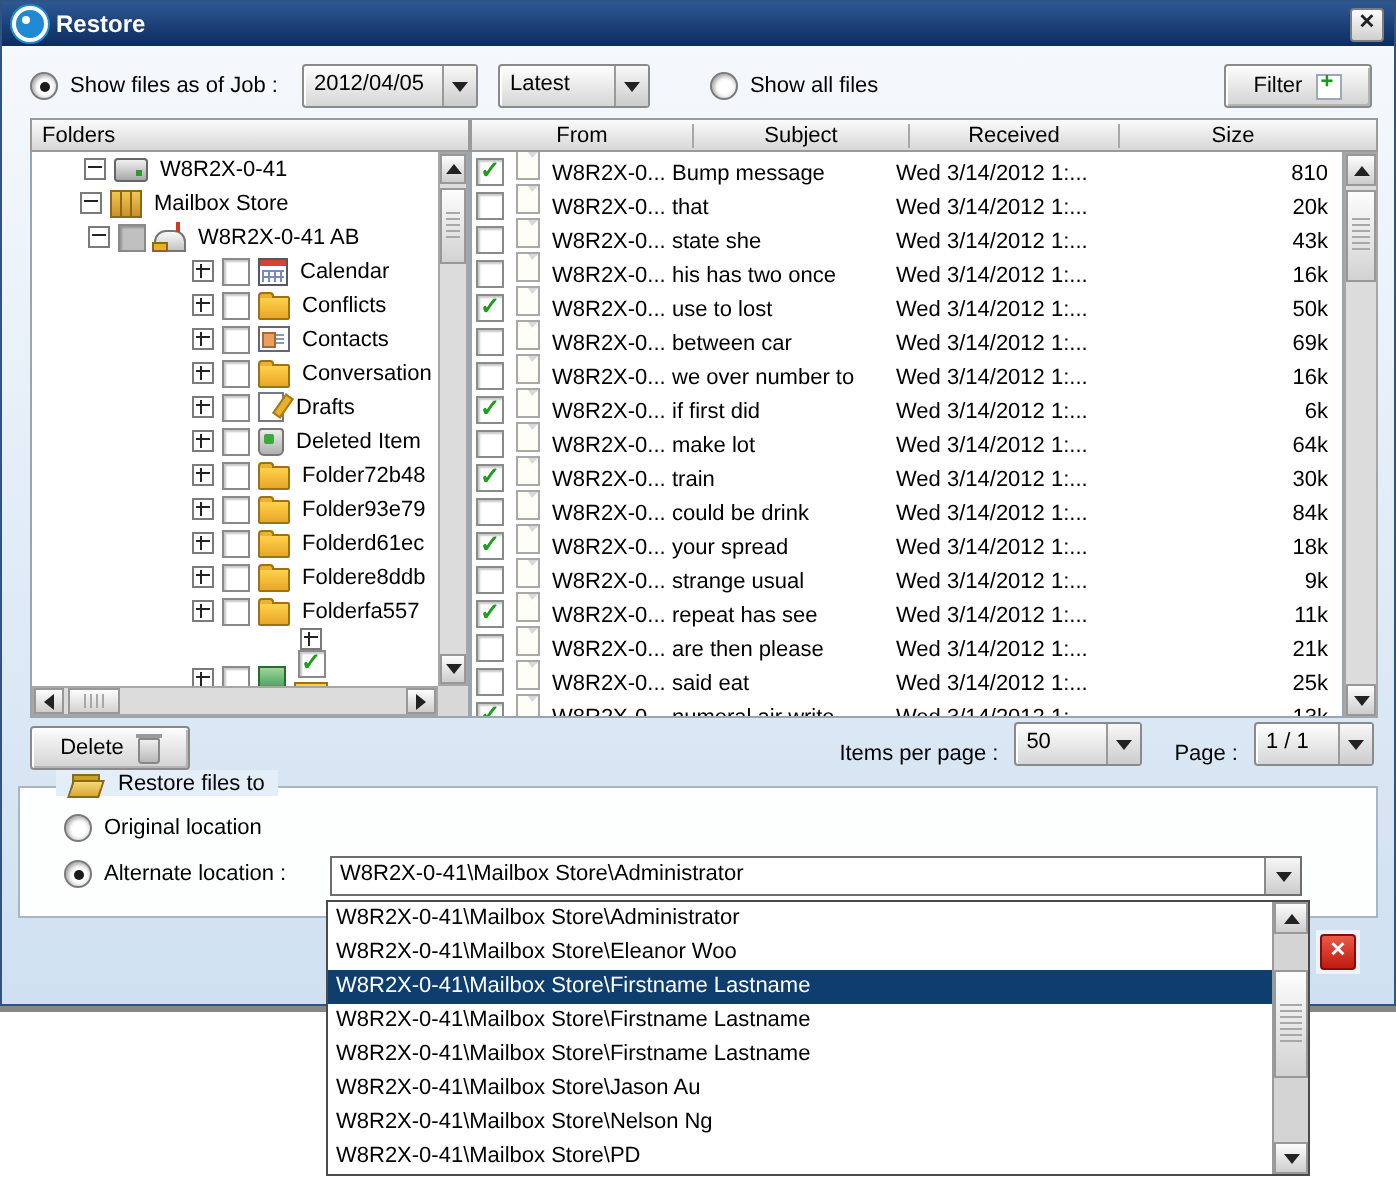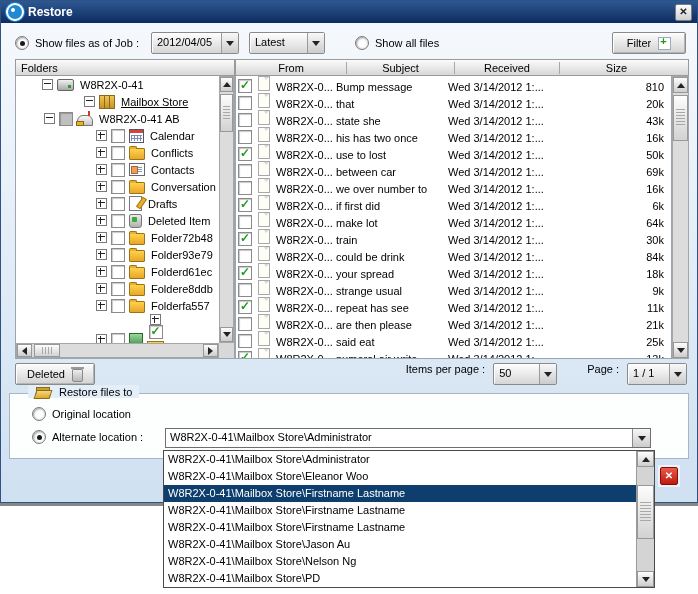--- a/index.html
+++ b/index.html
@@ -112,23 +112,23 @@
   .ic-doc{width:10px;height:13px;background:#fffef6;border:1px solid #a8a8a8;position:relative;display:inline-block;}
   .ic-doc::before{content:"";position:absolute;top:0;right:0;width:0;height:0;border:2px solid transparent;border-top:3px solid #d8d8d8;border-right:3px solid #fff;}
   .m-from{width:60px;overflow:hidden;flex:0 0 auto;}
   .m-subject{width:112px;overflow:hidden;flex:0 0 auto;}
   .m-received{width:105px;overflow:hidden;flex:0 0 auto;}
   .m-size{flex:1;text-align:right;padding-right:7px;overflow:hidden;}
   
   .delete-btn{position:absolute;left:14px;top:362px;width:78px;}
   .ic-delete{width:9px;height:11px;border:1px solid #888;background:linear-gradient(#eee,#b8b8b8);border-radius:1px 1px 2px 2px;position:relative;margin-top:2px;}
   .ic-delete::before{content:"";position:absolute;top:-3px;left:-2px;right:-2px;height:2px;background:#9a9a9a;}
-  .pager{position:absolute;right:10px;top:362px;height:20px;display:flex;align-items:flex-start;}
+  .pager{position:absolute;right:10px;top:362px;height:20px;display:flex;align-items:flex-end;}
   .pager .plabel{margin-right:8px;white-space:nowrap;}
-  .combo-ipp{width:62px;margin-right:30px;}
+  .combo-ipp{width:62px;margin-right:16px;}
   .combo-page{width:58px;}
   
   .restore-fs{position:absolute;left:8px;top:392px;width:680px;height:66px;background:#fdfefe;border:1px solid #a8b6c4;box-sizing:border-box;}
   .fs-legend{position:absolute;left:18px;top:-9px;background:#e3eef9;padding:0 7px;display:flex;align-items:center;gap:7px;}
   .ic-openfolder{position:relative;width:17px;height:13px;}
   .ic-openfolder::before{content:"";position:absolute;left:1px;top:2px;width:12px;height:9px;background:#c9a02a;border:1px solid #8a6a14;}
   .ic-openfolder::after{content:"";position:absolute;left:0px;top:5px;width:14px;height:7px;background:linear-gradient(#f4d878,#dca832);border:1px solid #8a6a14;transform:skewX(-18deg);}
   .fs-row1{position:absolute;left:22px;top:13px;display:flex;align-items:center;}
   .fs-row2{position:absolute;left:22px;top:36px;display:flex;align-items:center;}
   .alt-combo{position:absolute;left:155px;top:34px;width:486px;height:20px;display:flex;border:1px solid #6e6e6e;background:#fff;box-sizing:border-box;}
@@ -188,21 +188,21 @@
       <div class="hdr folders-hdr">
         <span>Folders</span>
       </div>
       <div class="fp-body">
         <div class="tree" id="tree">
             <div class="trow" style="padding-left: 26px;">
               <span class="exp minus"></span>
               <span class="tic ic-computer"></span>
               <span class="tlabel">W8R2X-0-41</span>
             </div>
-            <div class="trow" style="padding-left: 68px; text-decoration: underline;">
+            <div class="trow" style="padding-left: 24px;">
               <span class="exp minus"></span>
               <span class="tic ic-mailstore"></span>
               <span class="tlabel">Mailbox Store</span>
             </div>
             <div class="trow" style="padding-left: 28px;">
               <span class="exp minus"></span>
               <span class="cb partial"></span>
               <span class="tic ic-mailbox"></span>
               <span class="tlabel">W8R2X-0-41 AB</span>
             </div>
@@ -494,21 +494,21 @@
             <i class="tri-up"></i>
           </div>
         <div class="sb-thumb" style="left:0;right:0;top:18px;height:46px;"></div>
         <div class="sb-btn" style="left:0;right:0;bottom:0;height:16px;">
             <i class="tri-down"></i>
           </div>
       </div>
     </div>
 
     <div class="btn3d delete-btn">
-      <span>Deleted</span>
+      <span>Delete</span>
       <span class="ic-delete"></span>
     </div>
     <div class="pager">
       <span class="plabel">Items per page :</span>
       <div class="combo combo-ipp">
         <span class="txt">50</span>
         <span class="arr">
             <i class="tri-down"></i>
           </span>
       </div>

